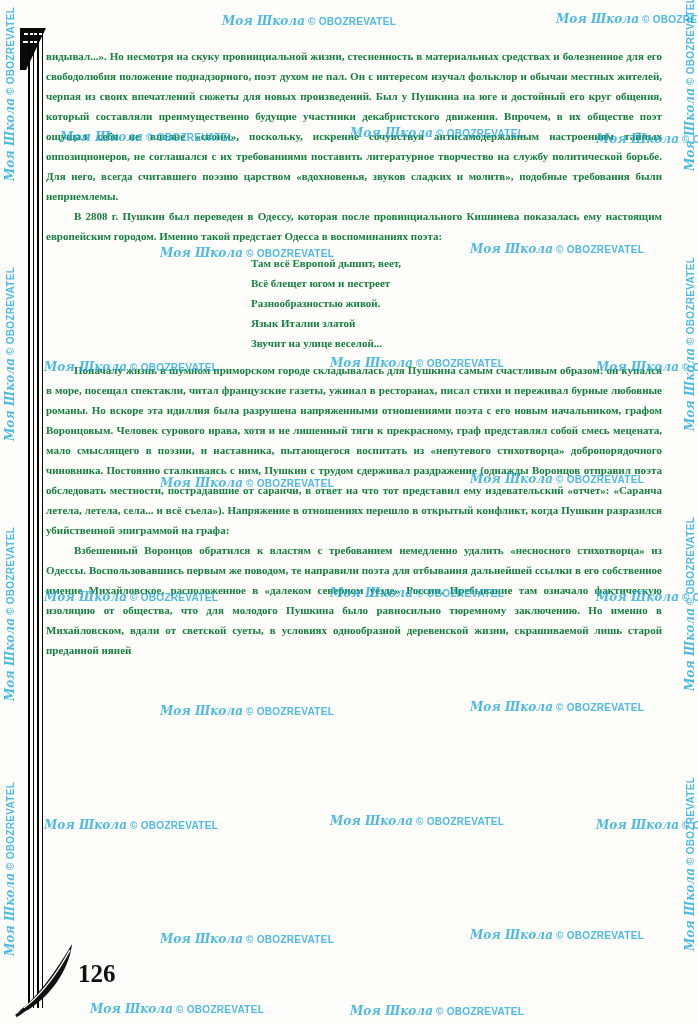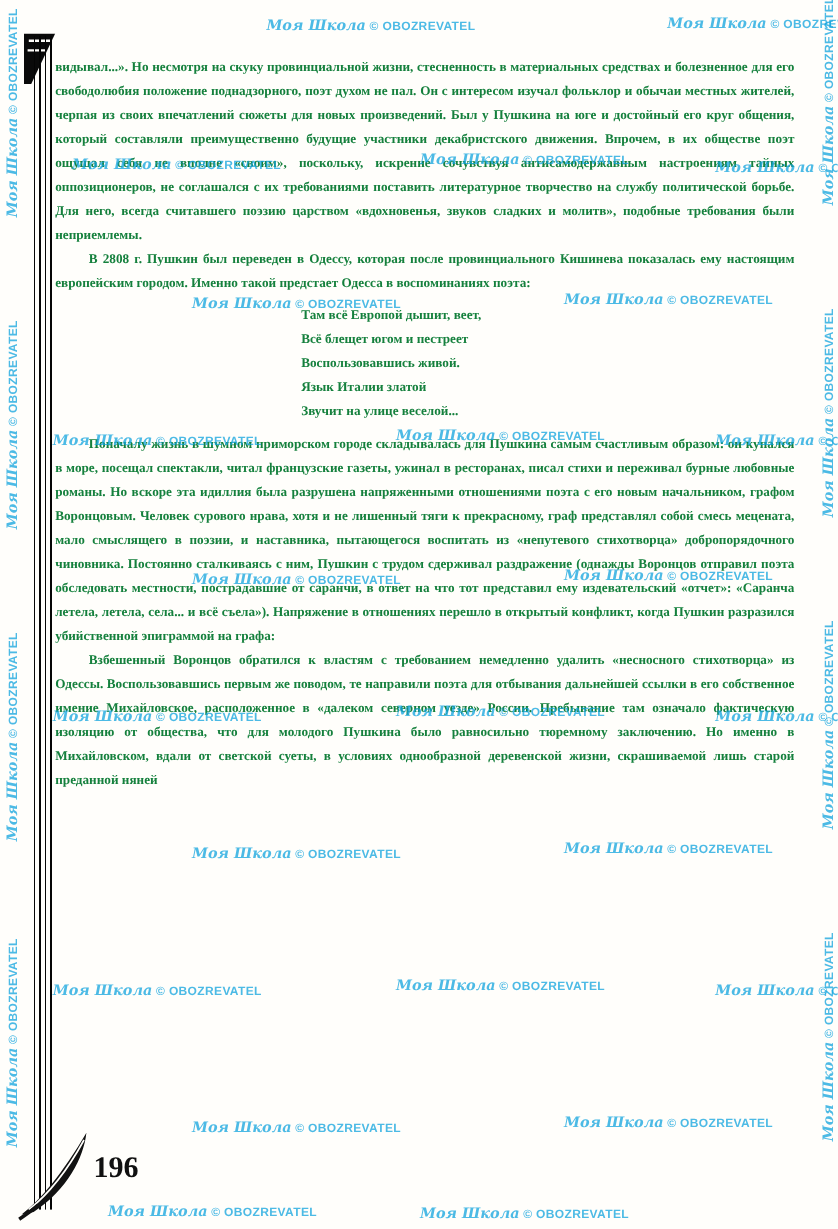--- a/index.html
+++ b/index.html
@@ -69,34 +69,34 @@
     <path d="M7 14 L22 14" stroke="#fffefb" stroke-width="2"></path>
   </svg>
 
   <div class="border-lines"></div>
 
   <div class="content">
     <p class="para first">видывал...». Но несмотря на скуку провинциальной жизни, стесненность в материальных средствах и болезненное для его свободолюбия положение поднадзорного, поэт духом не пал. Он с интересом изучал фольклор и обычаи местных жителей, черпая из своих впечатлений сюжеты для новых произведений. Был у Пушкина на юге и достойный его круг общения, который составляли преимущественно будущие участники декабристского движения. Впрочем, в их обществе поэт ощущал себя не вполне «своим», поскольку, искренне сочувствуя антисамодержавным настроениям тайных оппозиционеров, не соглашался с их требованиями поставить литературное творчество на службу политической борьбе. Для него, всегда считавшего поэзию царством «вдохновенья, звуков сладких и молитв», подобные требования были неприемлемы.</p>
     <p class="para">В 2808 г. Пушкин был переведен в Одессу, которая после провинциального Кишинева показалась ему настоящим европейским городом. Именно такой предстает Одесса в воспоминаниях поэта:</p>
     <div class="verse">Там всё Европой дышит, веет,
 Всё блещет югом и пестреет
-Воспользовавшись живой.
+Разнообразностью живой.
 Язык Италии златой
 Звучит на улице веселой...</div>
     <p class="para">Поначалу жизнь в шумном приморском городе складывалась для Пушкина самым счастливым образом: он купался в море, посещал спектакли, читал французские газеты, ужинал в ресторанах, писал стихи и переживал бурные любовные романы. Но вскоре эта идиллия была разрушена напряженными отношениями поэта с его новым начальником, графом Воронцовым. Человек сурового нрава, хотя и не лишенный тяги к прекрасному, граф представлял собой смесь мецената, мало смыслящего в поэзии, и наставника, пытающегося воспитать из «непутевого стихотворца» добропорядочного чиновника. Постоянно сталкиваясь с ним, Пушкин с трудом сдерживал раздражение (однажды Воронцов отправил поэта обследовать местности, пострадавшие от саранчи, в ответ на что тот представил ему издевательский «отчет»: «Саранча летела, летела, села... и всё съела»). Напряжение в отношениях перешло в открытый конфликт, когда Пушкин разразился убийственной эпиграммой на графа:</p>
     <p class="para">Взбешенный Воронцов обратился к властям с требованием немедленно удалить «несносного стихотворца» из Одессы. Воспользовавшись первым же поводом, те направили поэта для отбывания дальнейшей ссылки в его собственное имение Михайловское, расположенное в «далеком северном уезде» России. Пребывание там означало фактическую изоляцию от общества, что для молодого Пушкина было равносильно тюремному заключению. Но именно в Михайловском, вдали от светской суеты, в условиях однообразной деревенской жизни, скрашиваемой лишь старой преданной няней</p>
   </div>
 
   <div class="footer">
     <svg class="quill" width="72" height="80" viewBox="0 0 72 80">
       <path d="M6 74 C 22 62, 40 40, 60 6 C 58 26, 44 54, 16 72 Z" fill="#121212"></path>
       <path d="M12 70 C 30 56, 46 34, 58 12" stroke="#fffefb" stroke-width="1.4" fill="none"></path>
       <path d="M4 78 C 10 74, 16 70, 20 66" stroke="#121212" stroke-width="3" fill="none"></path>
     </svg>
-    <span class="page-number">196</span>
+    <span class="page-number">126</span>
   </div>
 
   <div id="watermark-layer">
       <div class="wm" style="left: 222px; top: 4px;"><span class="wm-script">Моя Школа</span><span class="wm-copy"> © OBOZREVATEL</span></div>
       <div class="wm" style="left: 556px; top: 2px;"><span class="wm-script">Моя Школа</span><span class="wm-copy"> © OBOZREVATEL</span></div>
       <div class="wm" style="left: 60px; top: 120px;"><span class="wm-script">Моя Школа</span><span class="wm-copy"> © OBOZREVATEL</span></div>
       <div class="wm" style="left: 350px; top: 116px;"><span class="wm-script">Моя Школа</span><span class="wm-copy"> © OBOZREVATEL</span></div>
       <div class="wm" style="left: 596px; top: 122px;"><span class="wm-script">Моя Школа</span><span class="wm-copy"> © OBOZREVATEL</span></div>
       <div class="wm" style="left: 160px; top: 236px;"><span class="wm-script">Моя Школа</span><span class="wm-copy"> © OBOZREVATEL</span></div>
       <div class="wm" style="left: 470px; top: 232px;"><span class="wm-script">Моя Школа</span><span class="wm-copy"> © OBOZREVATEL</span></div>

